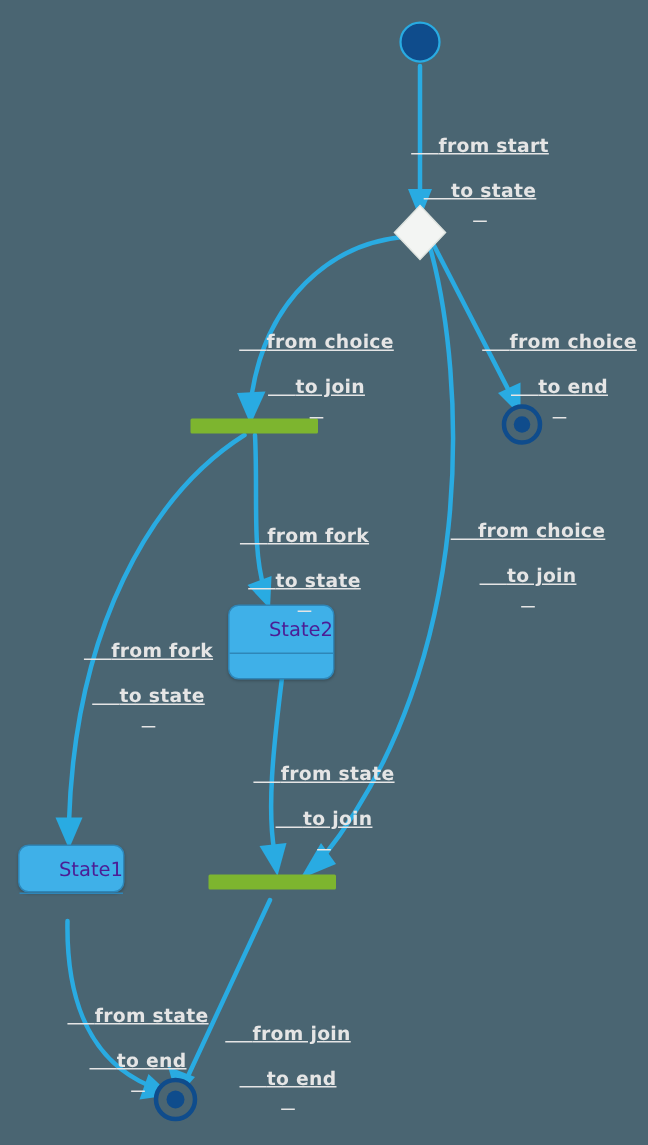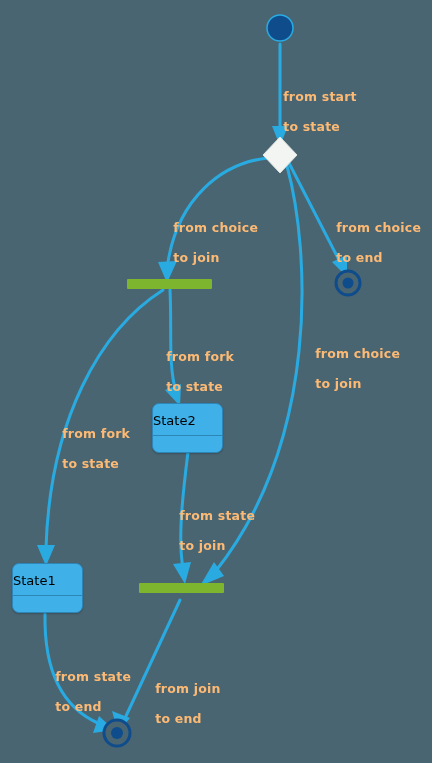--- a/index.html
+++ b/index.html
@@ -30,45 +30,46 @@
     fill: none;
     stroke: #29ABE2;
     stroke-width: 3;
     stroke-linecap: round;
   }
   .edge-head {
     fill: #29ABE2;
   }
   .edge-label {
     position: absolute;
-    color: #fdba74;
+    color: #e5e5e5;
     font-family: "DejaVu Sans", sans-serif;
     font-size: 12.5px;
     font-weight: bold;
     line-height: 15px;
-    text-align: left;
+    text-align: center;
     letter-spacing: 0.2px;
     white-space: pre;
     pointer-events: none;
+    text-decoration: underline;
   }
   .state-box {
     position: absolute;
     box-sizing: border-box;
     background: #3FB0E8;
     border: 1px solid #2E86B8;
     border-radius: 7px;
     box-shadow: 0 1px 2px rgba(0,0,0,0.22);
   }
   .state-title {
     position: absolute;
     left: 0;
     right: 0;
     top: 9px;
-    text-align: left;
-    color: #000000;
+    text-align: right;
+    color: #4c1d95;
     font-family: "DejaVu Sans", sans-serif;
     font-size: 13px;
   }
   .state-divider {
     position: absolute;
     left: 0;
     right: 0;
     height: 1px;
     background: #2E86B8;
   }
@@ -150,21 +151,21 @@
 
   <div class="bar-node" style="left:127px; top:279px; width:85px; height:10px;"></div>
 
   <div class="bar-node" style="left:139px; top:583px; width:85px; height:10px;"></div>
 
   <div class="state-box" style="left:152px; top:403px; width:71px; height:50px;">
     <div class="state-title">State2</div>
     <div class="state-divider" style="top:31px;"></div>
   </div>
 
-  <div class="state-box" style="left:12px; top:563px; width:71px; height:50px;">
+  <div class="state-box" style="left:12px; top:563px; width:71px; height:32px;">
     <div class="state-title">State1</div>
     <div class="state-divider" style="top:31px;"></div>
   </div>
 
   <div class="edge-label" style="left:265px; top:74px; width:110px;">
     <span>from start</span><br>
     <span>to state</span>
   </div>
 
   <div class="edge-label" style="left:155px; top:205px; width:112px;">

